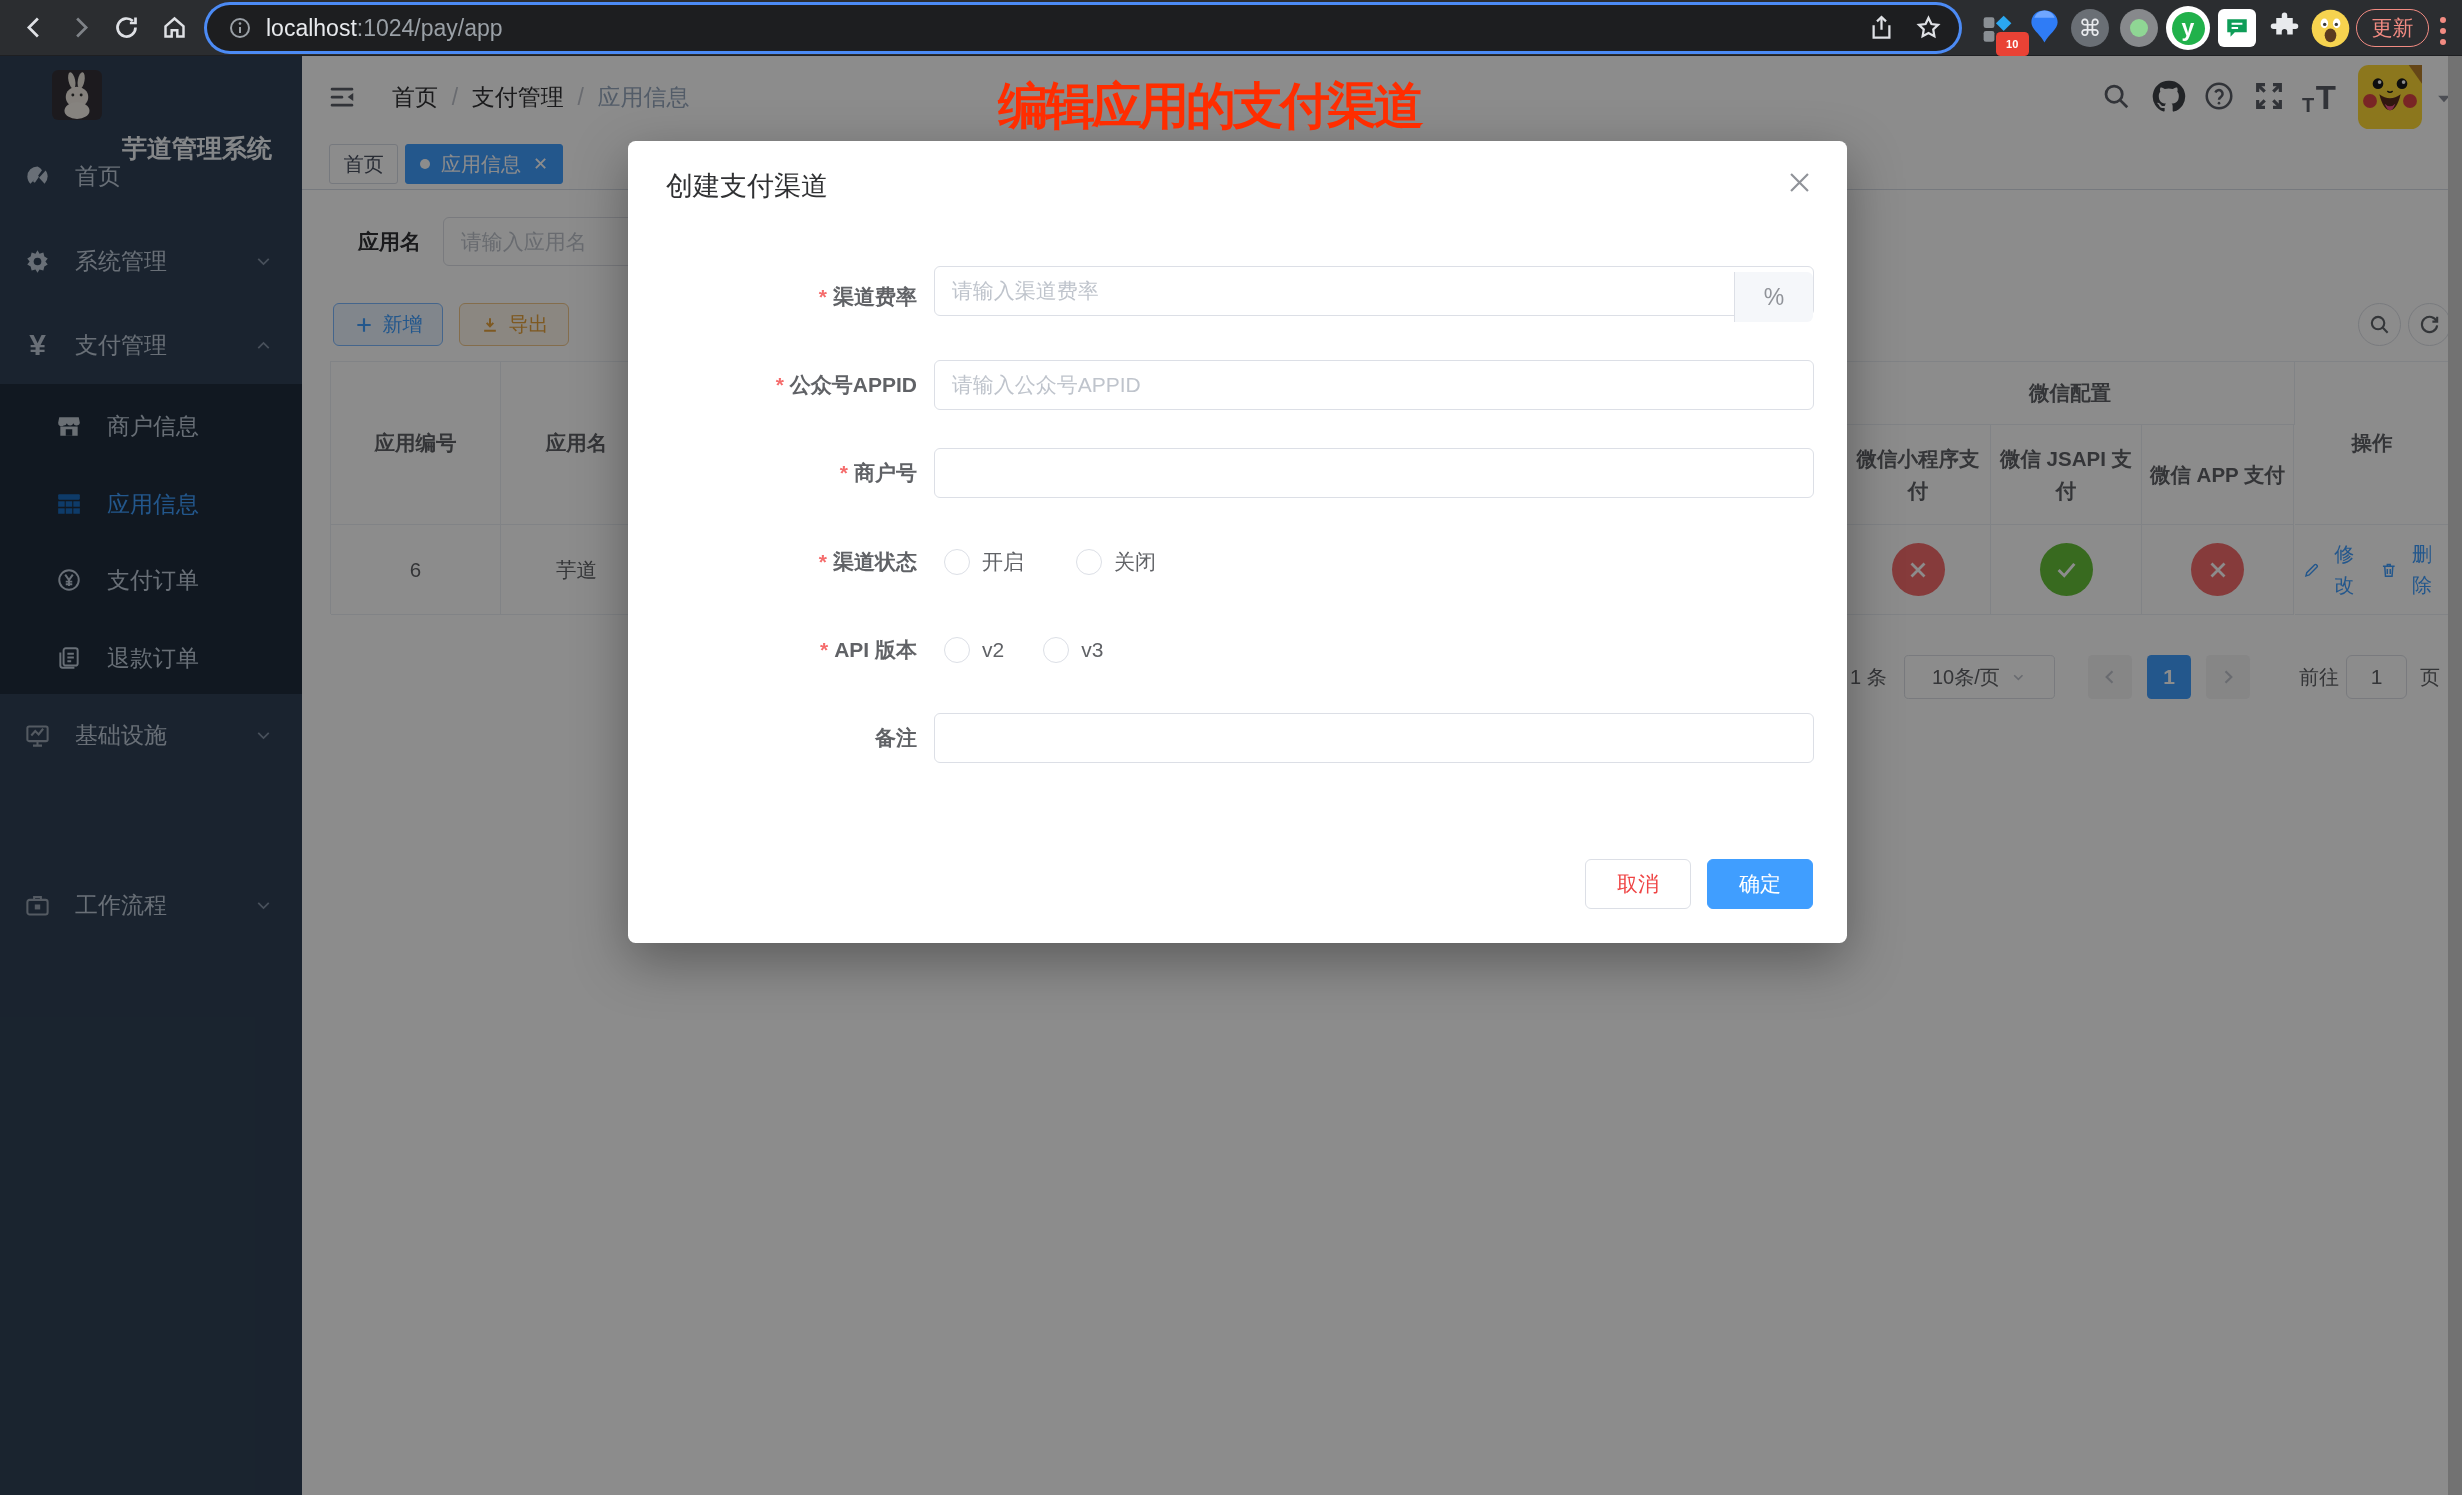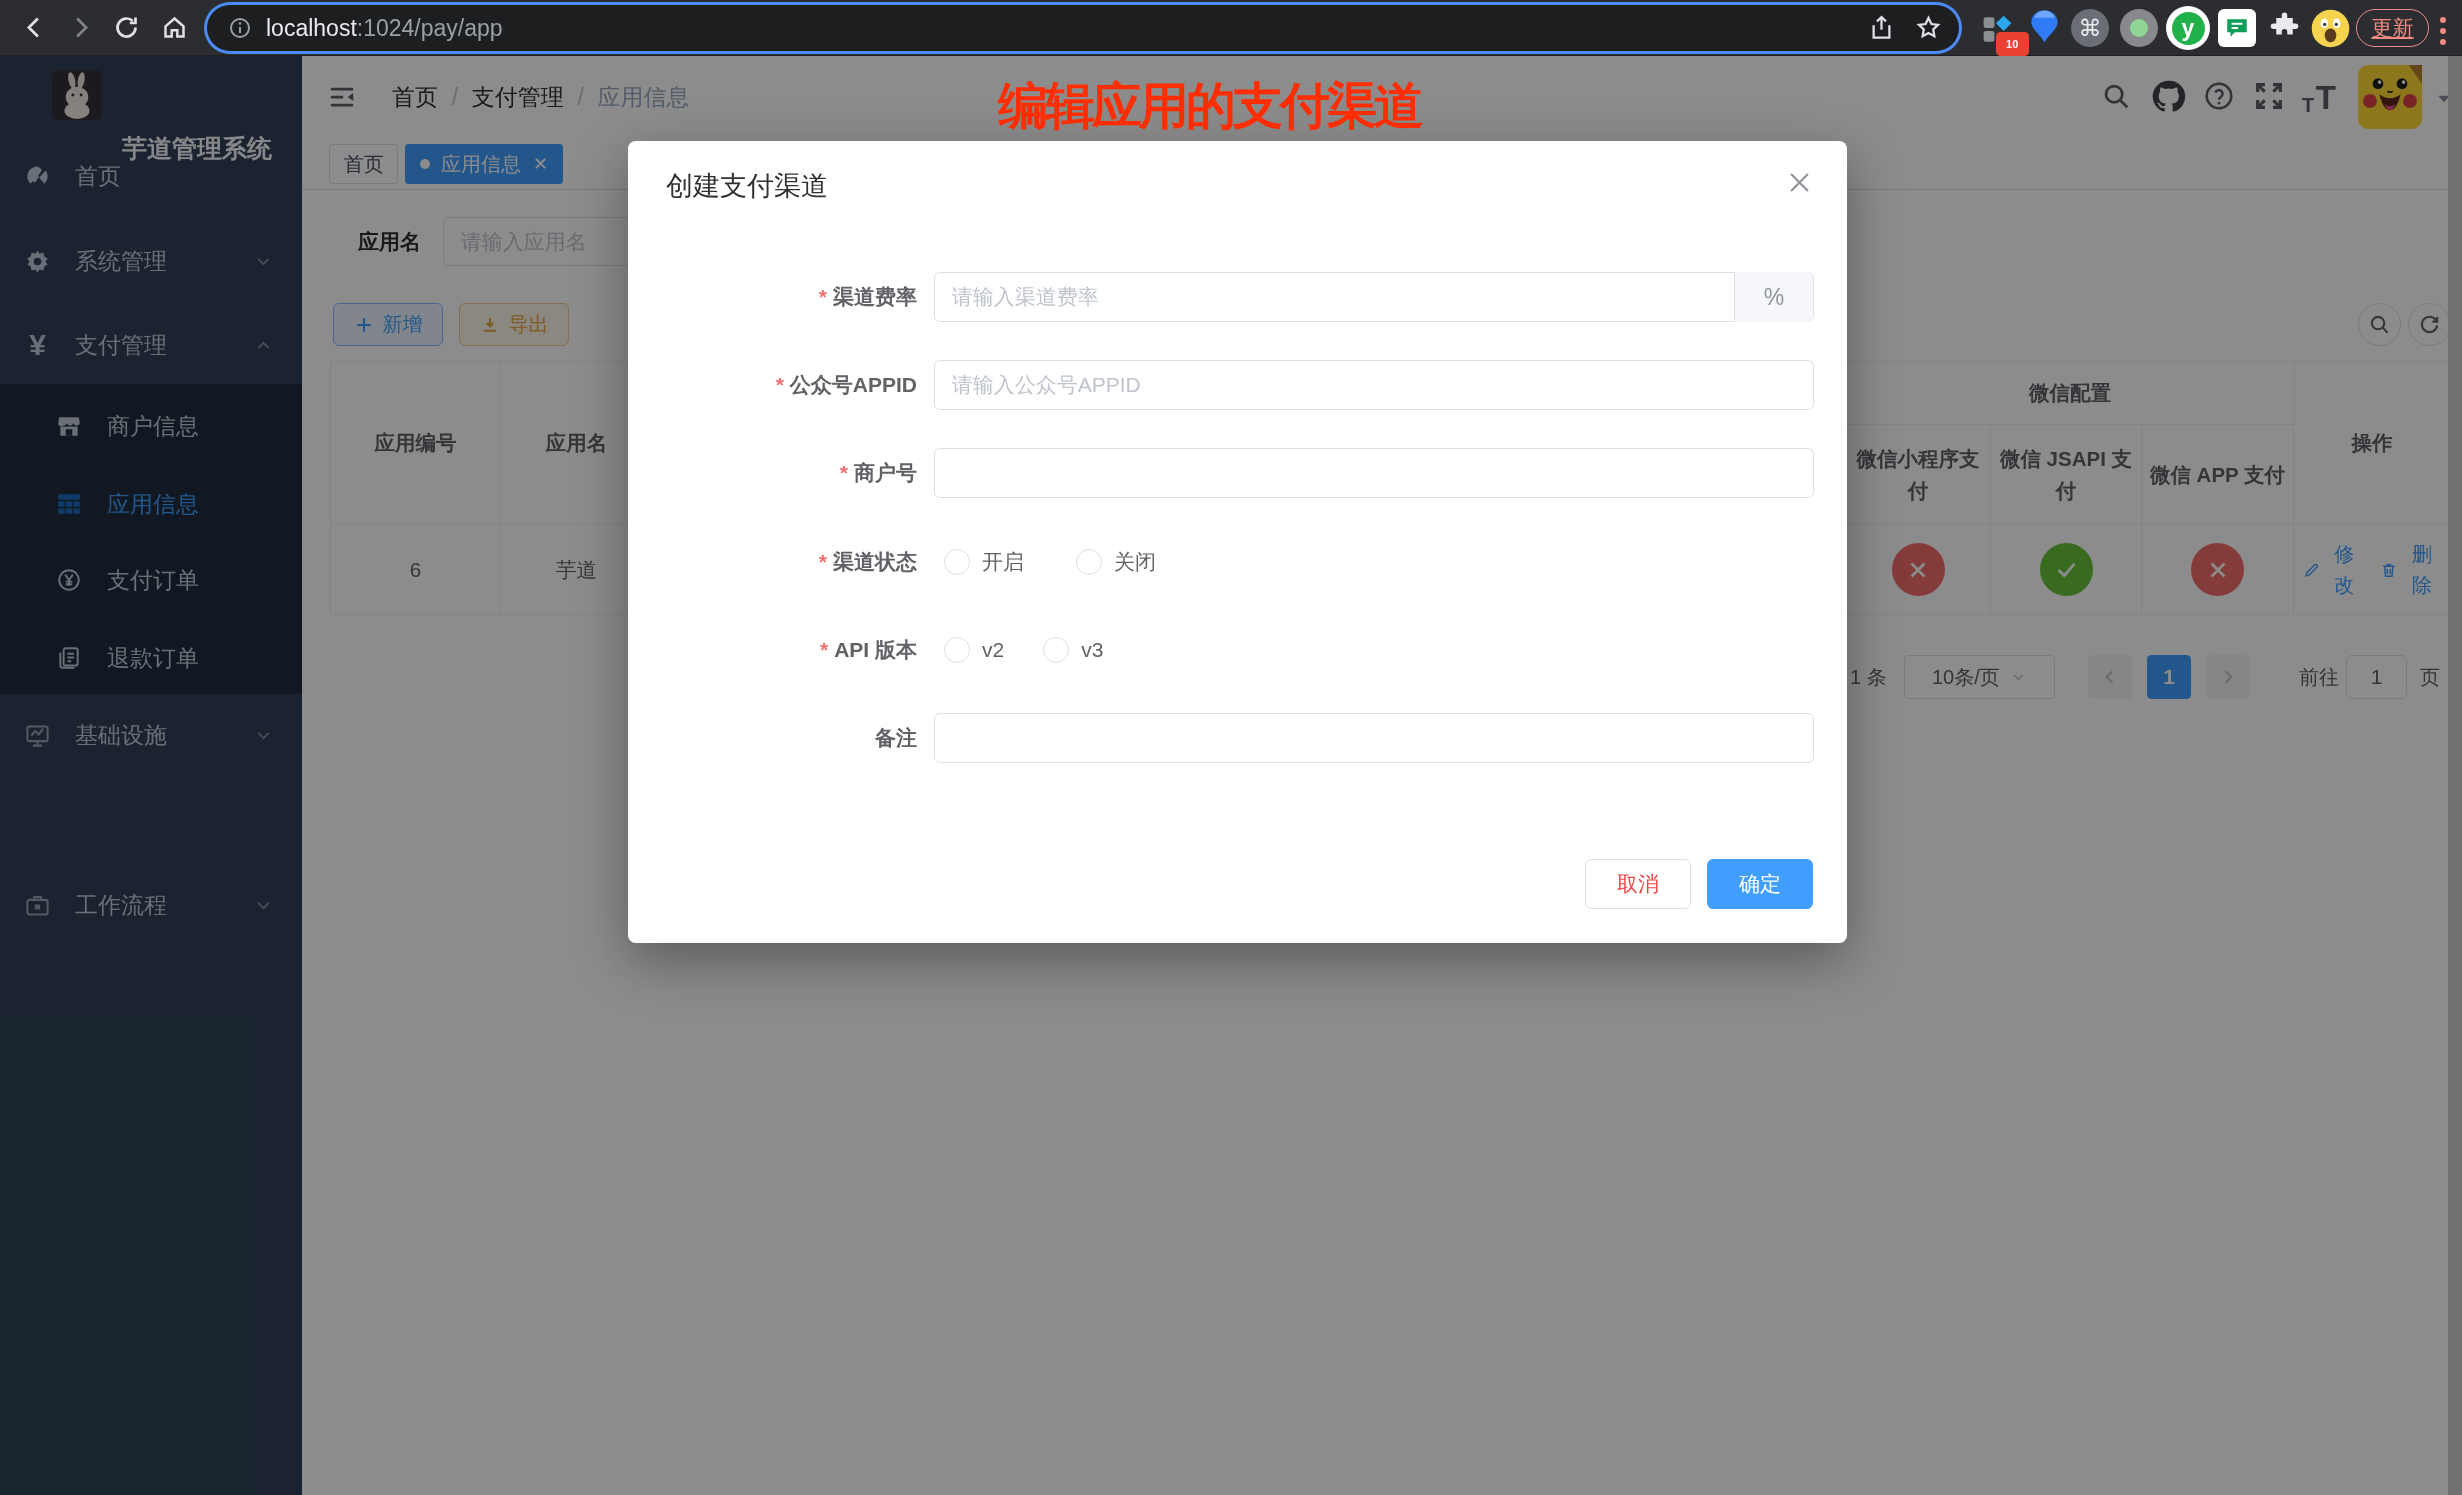--- a/index.html
+++ b/index.html
@@ -15,21 +15,21 @@
   .chrome-ic.dim { color:#7f8388; }
   #urlbar { position:absolute; left:207px; top:5.3px; width:1752px; height:46px;
     border-radius:23px; background:#1d1e20; box-shadow:0 0 0 3px #4c8bf5; }
   .url-host { color:#e8eaed; font-size:23px; }
   .url-rest { color:#9aa0a6; font-size:23px; }
   .ext-badge { position:absolute; left:16.7px; top:21px; min-width:33px; height:24px;
     background:#e94235; color:#fff; font-size:11px; font-weight:700; border-radius:4.6px;
     display:flex; align-items:center; justify-content:center; }
   #update-chip { position:absolute; left:2356px; top:9px; width:73px; height:38px;
     border:1.5px solid #f28b82; border-radius:20px; color:#f28b82; font-size:21px;
-    display:flex; align-items:center; justify-content:center;text-decoration:underline; }
+    display:flex; align-items:center; justify-content:center; }
   .red-dots { display:flex; flex-direction:column; gap:5.3px; }
   .red-dots i { width:6px; height:6px; border-radius:50%; background:#f28b82; }
 
   
   #sidebar { position:absolute; left:0; top:56px; width:302px; height:1439px; background:#304156; }
   .side-item { position:absolute; left:0; width:302px; height:78px; display:flex;
     align-items:center; color:#bfcbd9; font-size:23px; cursor:pointer; }
   .side-item .mi { position:absolute; left:24px; width:27px; height:27px; }
   .side-item .lbl { position:absolute; left:75px; }
   .side-item .chev { position:absolute; left:253px; color:#8492a6; }
@@ -542,21 +542,21 @@
   <div class="abs" style="right:33px;top:27px;color:#909399">
     <svg width="29" height="29" viewBox="0 0 24 24" fill="none" stroke="currentColor" stroke-width="1.8">
         <path d="M5 5 l14 14 M19 5 L5 19"></path>
       </svg>
   </div>
 
   <div class="m-label" style="top:131px">
     <span class="req">*</span>
     <span>渠道费率</span>
   </div>
-  <input class="inp m-inp" style="top: 131px;" placeholder="请输入渠道费率">
+  <input class="inp m-inp" style="top: 125px;" placeholder="请输入渠道费率">
   <div class="append" style="top:131px">%</div>
 
   <div class="m-label" style="top:219px">
     <span class="req">*</span>
     <span>公众号APPID</span>
   </div>
   <input class="inp m-inp" style="top: 219px;" placeholder="请输入公众号APPID">
 
   <div class="m-label" style="top:307px">
     <span class="req">*</span>

